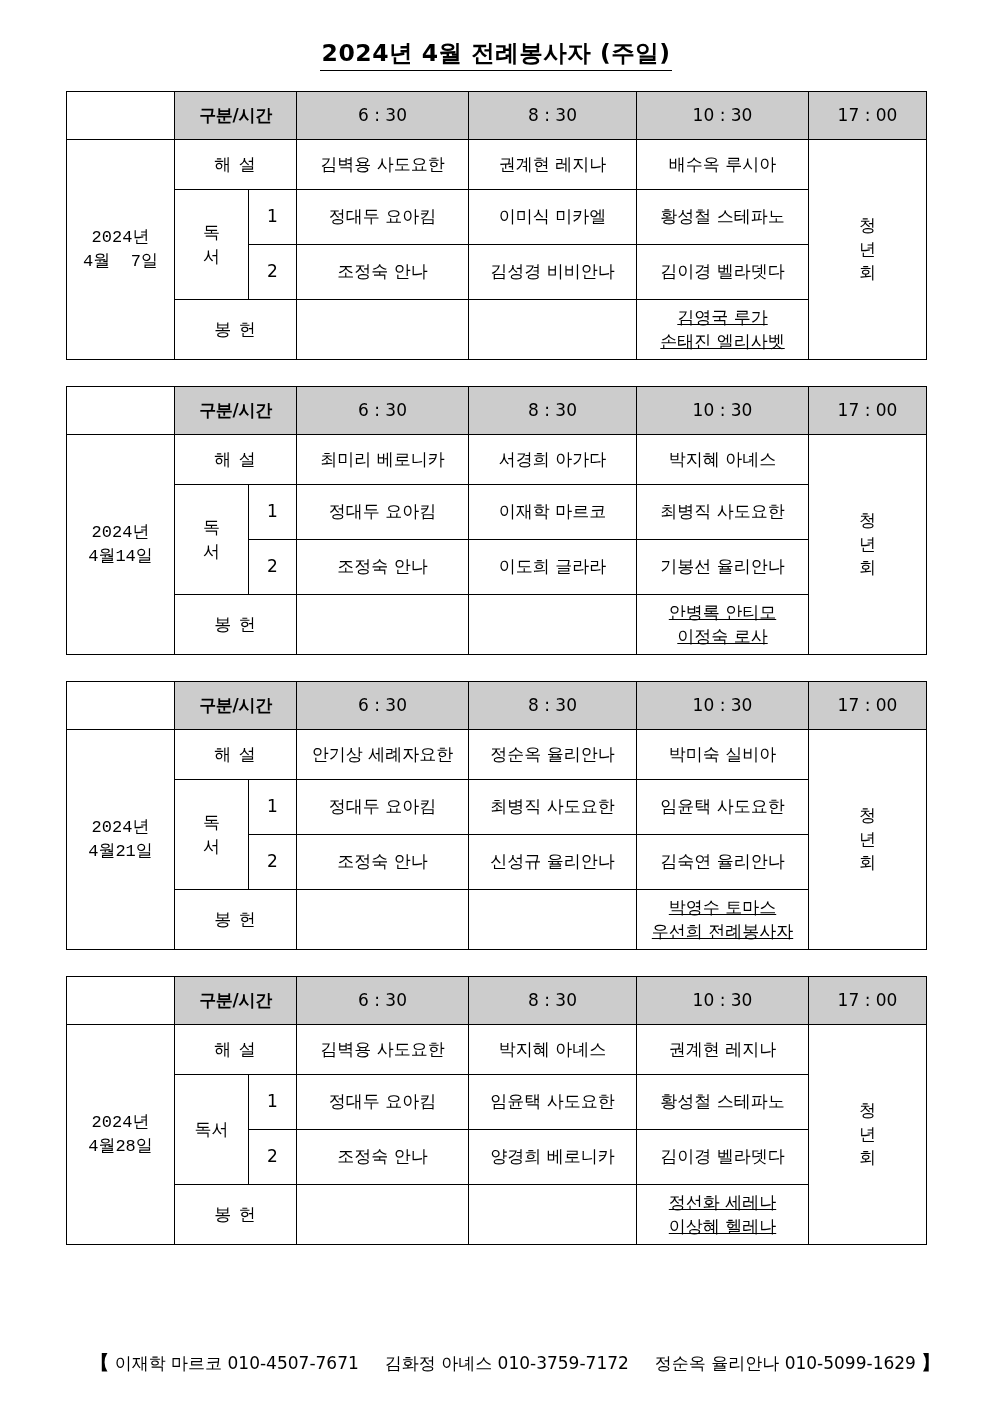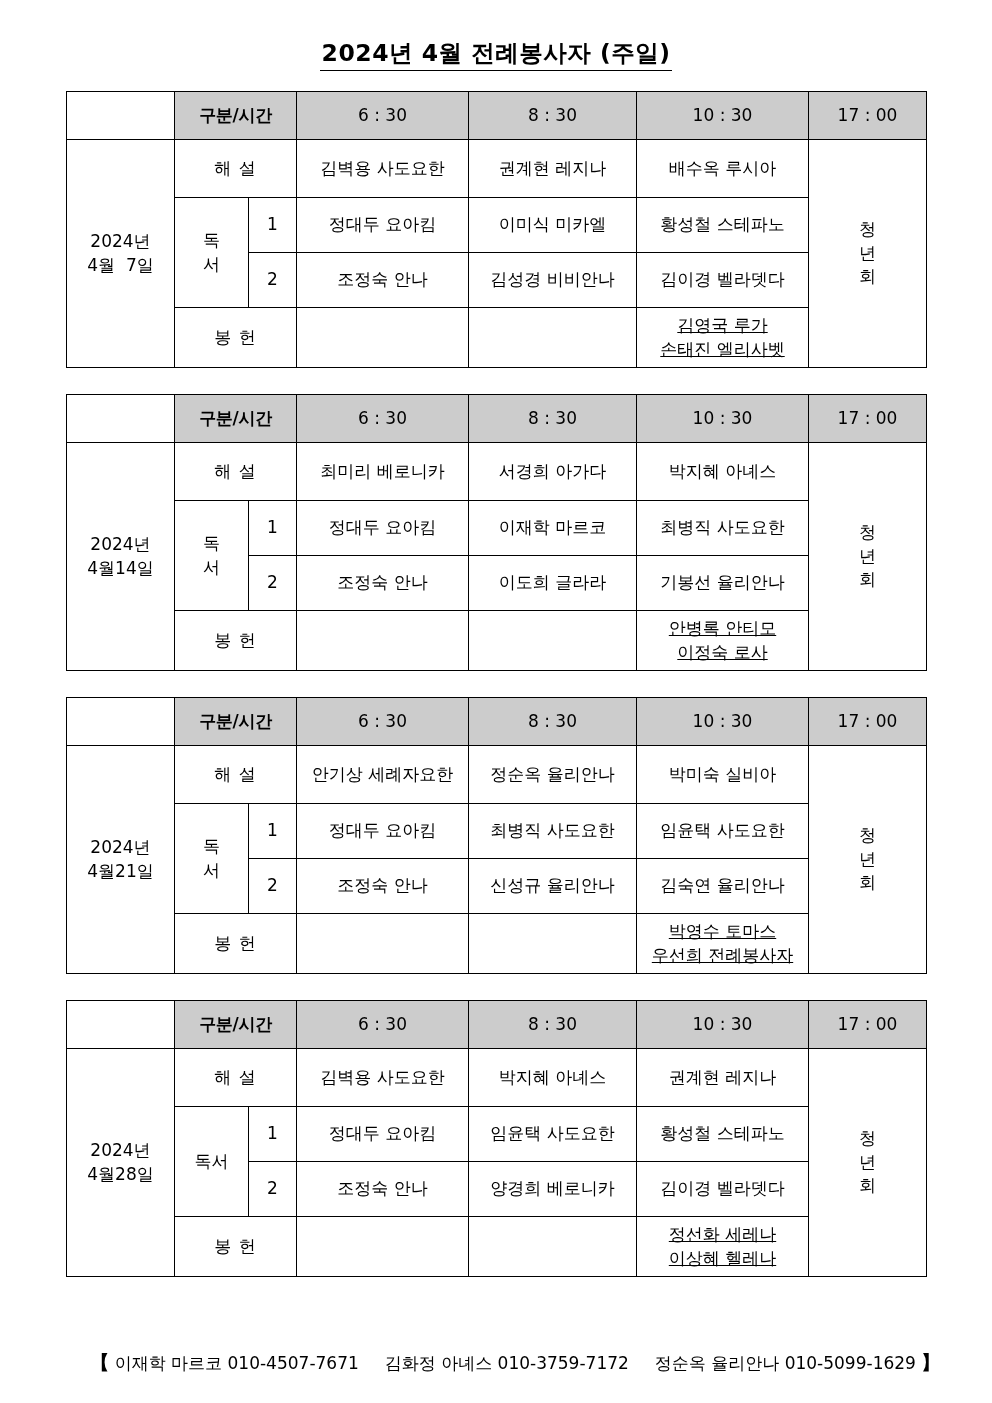--- a/index.html
+++ b/index.html
@@ -86,23 +86,23 @@
   }
   .hdr-label { font-weight: 600; letter-spacing: -0.3px; }
 
   .date-cell {
     font-size: 16.5px;
     line-height: 1.5;
     border-left: none !important;
     border-bottom: none !important;
     border-top: none !important;
   }
-  .date-cell .l1, .date-cell .l2 { display: block; white-space: pre; }
-
-  .row-narration td { height: 58px; }
+  .date-cell .l1, .date-cell .l2 { display: block; white-space: pre; font-family: Liberation Mono, monospace; }
+
+  .row-narration td { height: 50px; }
   .row-reading td   { height: 55px; }
   .row-offering td  { height: 60px; }
 
   .lbl-cell { font-size: 17px; letter-spacing: 1px; }
 
   .vlabel {
     font-size: 17px;
     line-height: 1.18;
     letter-spacing: 0;
   }

